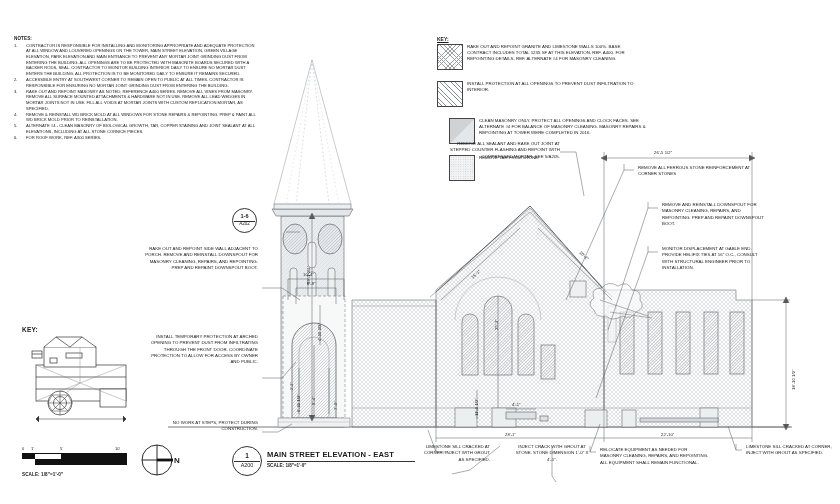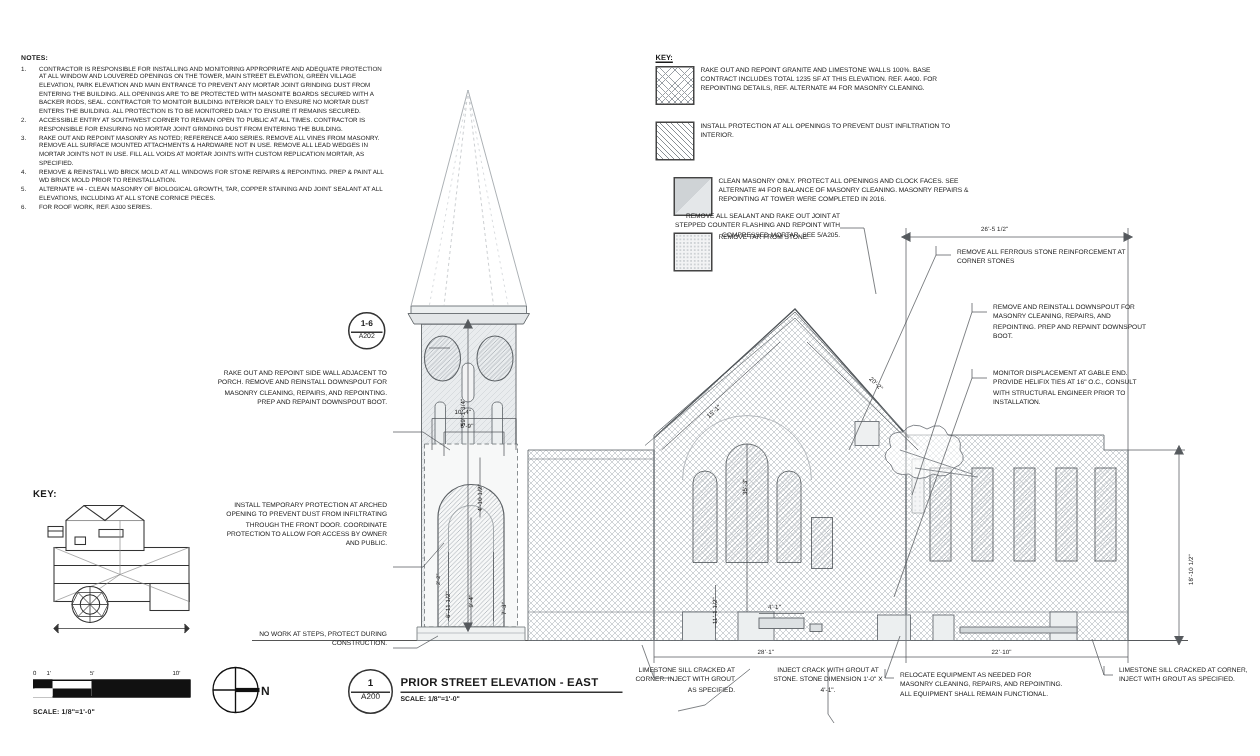--- a/index.html
+++ b/index.html
@@ -371,17 +371,17 @@
   <span class="northN">N</span>
 </div>
 
 <div class="abs titleblk">
   <div class="bubble">
     <div class="num">1</div>
     <div class="div"></div>
     <div class="sht">A200</div>
   </div>
   <div class="tbtxt">
-    <div class="tbtitle">PRIOR STREET ELEVATION - EAST</div>
+    <div class="tbtitle">MAIN STREET ELEVATION - EAST</div>
     <div class="tbrule"></div>
     <div class="tbscale">SCALE: 1/8"=1'-0"</div>
   </div>
 </div>
 
 </body></html>

